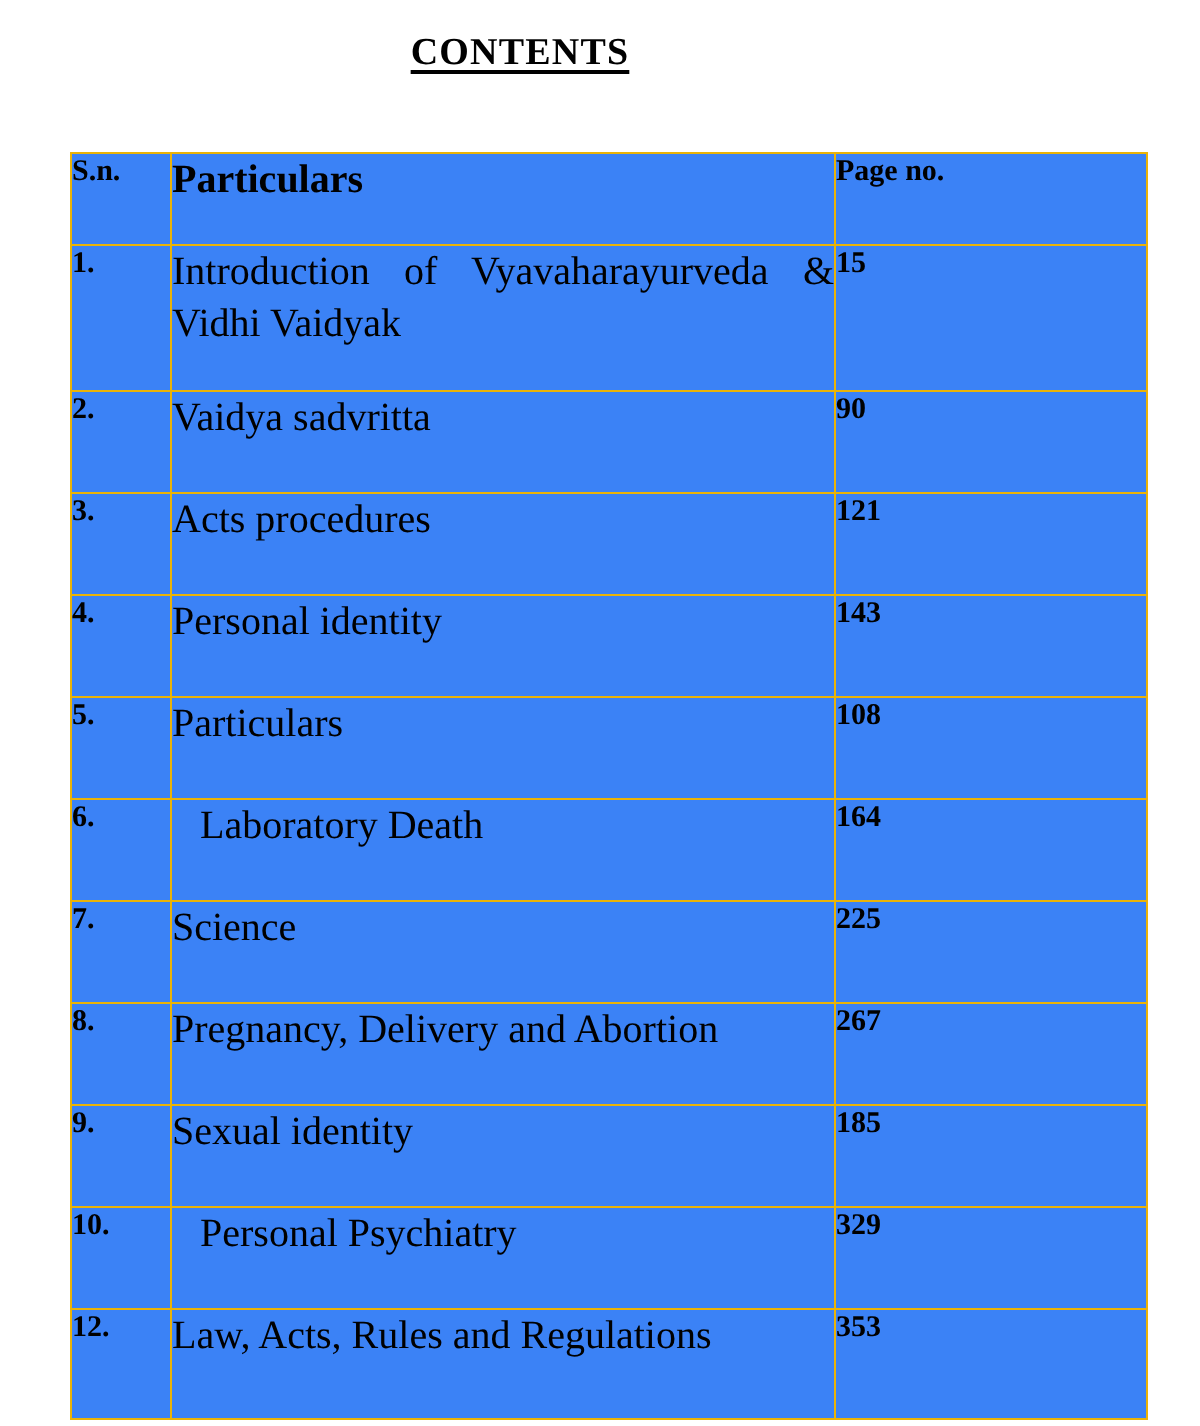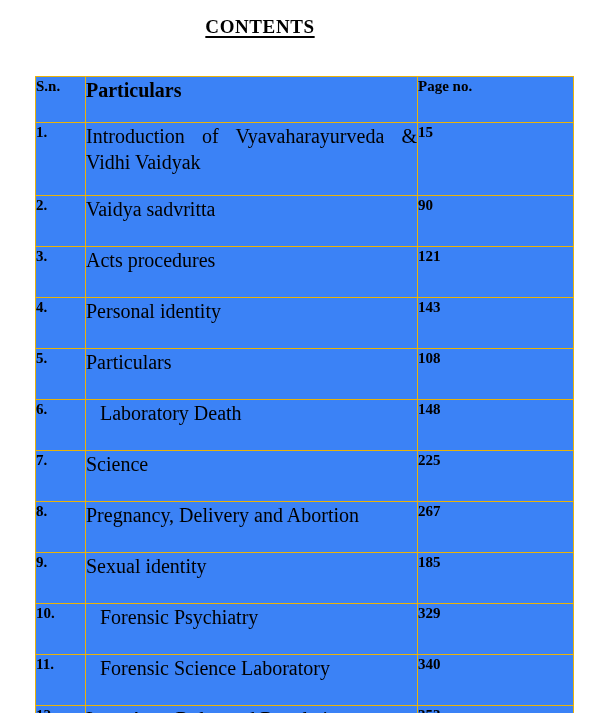--- a/index.html
+++ b/index.html
@@ -156,21 +156,21 @@
 
       <tr class="row-std">
         <td class="cell-sn">5.</td>
         <td class="cell-part">Particulars</td>
         <td class="cell-page">108</td>
       </tr>
 
       <tr class="row-std">
         <td class="cell-sn">6.</td>
         <td class="cell-part indent">Laboratory Death</td>
-        <td class="cell-page">148</td>
+        <td class="cell-page">164</td>
       </tr>
 
       <tr class="row-std">
         <td class="cell-sn">7.</td>
         <td class="cell-part">Science</td>
         <td class="cell-page">225</td>
       </tr>
 
       <tr class="row-std">
         <td class="cell-sn">8.</td>
@@ -179,29 +179,24 @@
       </tr>
 
       <tr class="row-std">
         <td class="cell-sn">9.</td>
         <td class="cell-part">Sexual identity</td>
         <td class="cell-page">185</td>
       </tr>
 
       <tr class="row-std">
         <td class="cell-sn">10.</td>
-        <td class="cell-part indent">Forensic Psychiatry</td>
+        <td class="cell-part indent">Personal Psychiatry</td>
         <td class="cell-page">329</td>
       </tr>
 
-      <tr class="row-std">
-        <td class="cell-sn">11.</td>
-        <td class="cell-part indent">Forensic Science Laboratory</td>
-        <td class="cell-page">340</td>
-      </tr>
 
       <tr class="row-last">
         <td class="cell-sn">12.</td>
         <td class="cell-part">Law, Acts, Rules and Regulations</td>
         <td class="cell-page">353</td>
       </tr>
 
     </tbody>
   </table>
 

